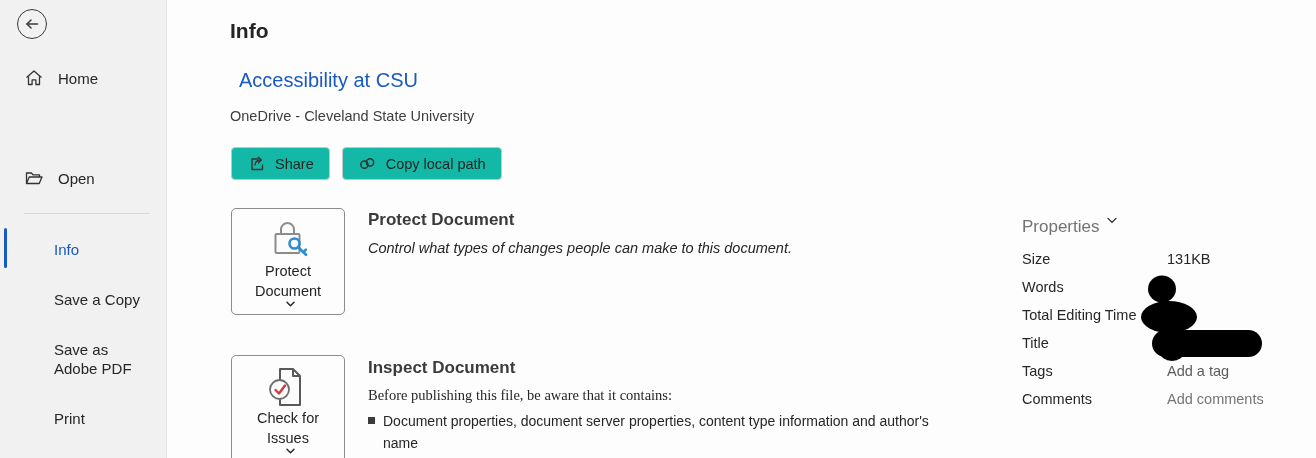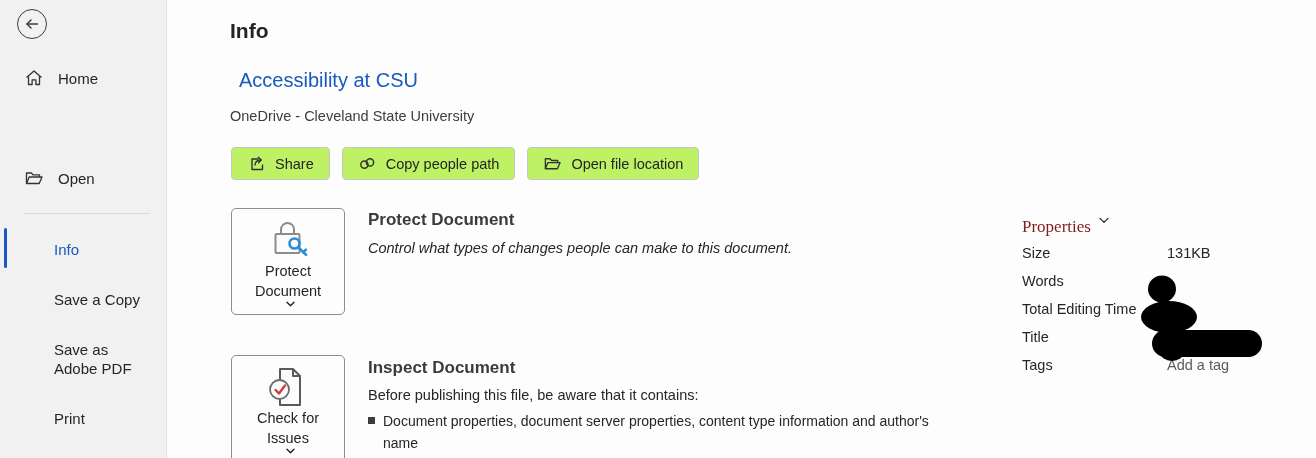--- a/index.html
+++ b/index.html
@@ -31,46 +31,46 @@
     background:#185abd; border-radius:2px; }
 
   
   .page-title { position:absolute; left:230px; top:19px; font-size:21px; font-weight:700; color:#242424; }
   .doc-title { position:absolute; left:229px; top:69px; font-size:20px; font-weight:400; color:#185abd;margin-left:10px; }
   .doc-loc { position:absolute; left:230px; top:108px; font-size:14.5px; color:#3d3d3d; }
 
   
   .btn-row { position:absolute; left:231px; top:147px; display:flex; gap:12px; }
   .act-btn { height:33px; padding:0 15px; border:1px solid #c6c6c6; border-radius:4px;
-    background:#bef264; display:flex; align-items:center; gap:9px;
+    background:#14b8a6; display:flex; align-items:center; gap:9px;
     font-size:14.5px; color:#242424; cursor:pointer; white-space:nowrap; }
 
   
   .tile { position:absolute; left:231px; width:114px; border:1px solid #8d8d8d; border-radius:5px;
     background:#fdfdfd; display:flex; flex-direction:column; align-items:center; cursor:pointer; }
   #tile-protect { top:208px; height:107px; }
   #tile-inspect { top:355px; height:112px; }
   .tile-icon { flex:0 0 auto; margin-top:10px; }
   .tile-label { flex:1; display:flex; align-items:flex-end; padding-bottom:9px;
     text-align:center; font-size:14.5px; line-height:20px; color:#242424; width:100px; justify-content:center; flex-wrap:wrap; }
   .tile-label .chev { display:inline-block; margin-left:4px; margin-bottom:4px; align-self:flex-end; }
 
   .sec-head { position:absolute; left:368px; font-size:17px; font-weight:700; color:#3b3b3b; }
   #head-protect { top:210px; } #head-inspect { top:358px; }
   .sec-desc { position:absolute; left:368px; font-size:14.5px; color:#262626; }
-  #desc-protect { top:240px;font-style:italic; } #desc-inspect { top:387px; }
+  #desc-protect { top:240px;font-style:italic; } #desc-inspect { top:387px;font-family:Liberation Serif, serif; }
   .bullet-row { position:absolute; left:368px; top:410px; width:575px;
     display:flex; gap:8px; font-size:14px; line-height:22px; color:#262626; }
   .bullet-sq { width:7px; height:7px; background:#3b3b3b; margin-top:7px; flex:none; }
 
   
-  .props-head { position:absolute; left:1022px; top:217px; font-size:17px; color:#7f1d1d;
-    display:flex; align-items:flex-start; gap:8px; cursor:pointer;font-family:Liberation Serif, serif; }
+  .props-head { position:absolute; left:1022px; top:217px; font-size:17px; color:#737373;
+    display:flex; align-items:flex-start; gap:8px; cursor:pointer; }
   .props-rows { position:absolute; left:1022px; top:245px; }
-  .prop-row { display:flex; height:28px; align-items:flex-start; font-size:14.5px; }
+  .prop-row { display:flex; height:28px; align-items:center; font-size:14.5px; }
   .prop-label { width:145px; color:#262626; }
   .prop-value { color:#262626; }
   .ph { color:#5c5c5c; cursor:pointer; }
   .ph-light { color:#757575; cursor:pointer; }
 
   .redaction { position:absolute; left:1135px; top:270px; }
 </style>
 </head>
 <body>
 
@@ -130,30 +130,21 @@
     </span>
     <span>Share</span>
   </div>
   <div class="act-btn">
     <span>
       <svg width="19" height="19" viewBox="0 0 19 19" fill="none" stroke="#333" stroke-width="1.5">
         <circle cx="6.4" cy="10.6" r="3.6"></circle>
           <circle cx="12" cy="8.4" r="3.6"></circle>
       </svg>
     </span>
-    <span>Copy people path</span>
-  </div>
-  <div class="act-btn">
-    <span>
-      <svg width="19" height="19" viewBox="0 0 20 20" fill="none" stroke="#333" stroke-width="1.4" stroke-linejoin="round">
-        <path d="M2.5 15.5 V5 H7.4 L9 6.8 H15.5 V9"></path>
-        <path d="M2.5 15.5 L5.2 9 H18 L15.2 15.5 Z"></path>
-      </svg>
-    </span>
-    <span>Open file location</span>
+    <span>Copy local path</span>
   </div>
 </div>
 
 <div class="tile" id="tile-protect">
   <span class="tile-icon">
     <svg width="46" height="42" viewBox="0 0 46 42" fill="none">
       <path d="M16 15 V10.5 a6.5 6.5 0 0 1 13 0 V15" stroke="#8c8c8c" stroke-width="2"></path>
       <rect x="10.5" y="15" width="24" height="19" rx="1" fill="#fcfcfc" stroke="#8c8c8c" stroke-width="2"></rect>
       <circle cx="29.5" cy="24.5" r="5" fill="#fcfcfc" stroke="#2b8ed5" stroke-width="2.6"></circle>
       <path d="M33.2 28.2 L41 35.8" stroke="#2b8ed5" stroke-width="2.6" stroke-linecap="round"></path>
@@ -220,20 +211,24 @@
     <span class="prop-value"></span>
   </div>
   <div class="prop-row">
     <span class="prop-label">Title</span>
     <span class="prop-value ph">Add a types</span>
   </div>
   <div class="prop-row">
     <span class="prop-label">Tags</span>
     <span class="prop-value ph">Add a tag</span>
   </div>
+  <div class="prop-row">
+    <span class="prop-label">Comments</span>
+    <span class="prop-value ph-light">Add comments</span>
+  </div>
 </div>
 
 <div class="redaction">
   <svg width="142" height="95" viewBox="0 0 142 95" fill="#000000">
     <ellipse cx="27" cy="19" rx="14" ry="13.5"></ellipse>
     <ellipse cx="34" cy="47" rx="28" ry="16"></ellipse>
     <rect x="17" y="60" width="110" height="27" rx="13.5"></rect>
     <ellipse cx="37" cy="82" rx="12" ry="9"></ellipse>
     <path d="M27 28 L40 36 L25 40 Z"></path>
   </svg>

